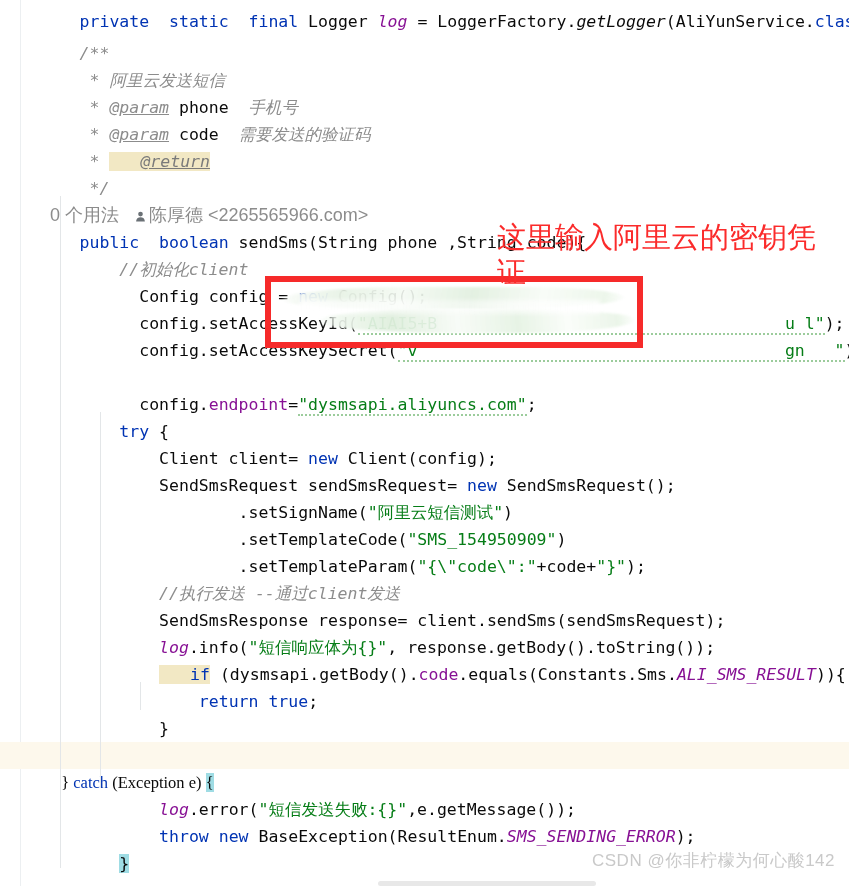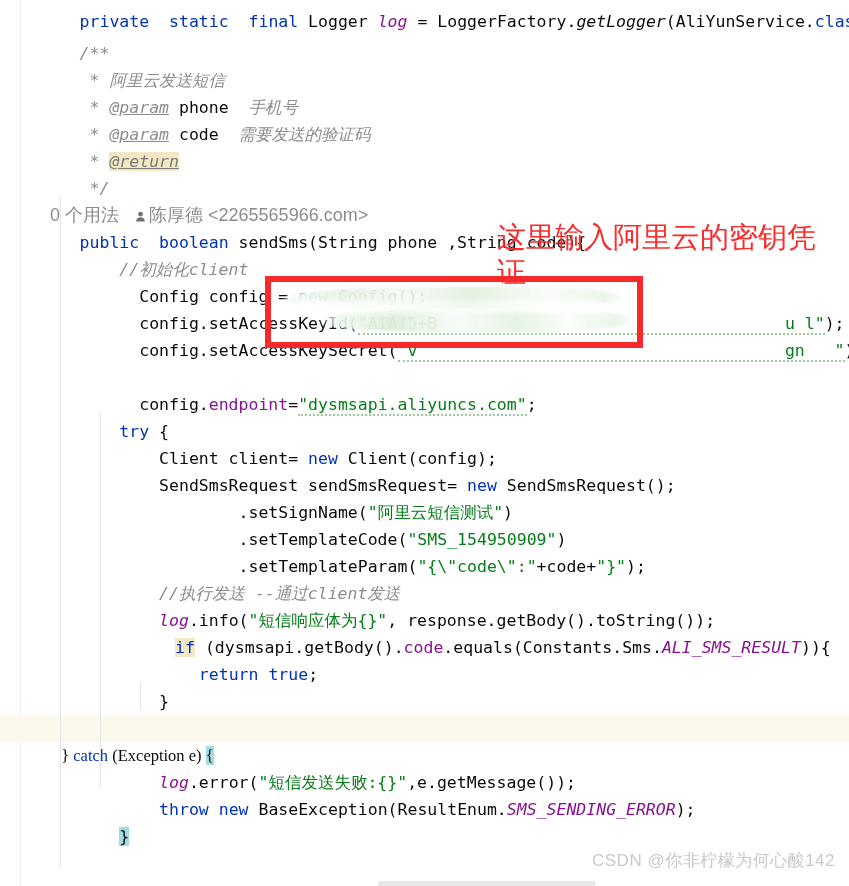--- a/index.html
+++ b/index.html
@@ -68,21 +68,21 @@
   .fieldi  { color: #871094; font-style: italic; }
   .staticm { color: #0a0a0a; font-style: italic; }
   .str     { color: #067d17; }
   .cmt     { color: #8c8c8c; font-style: italic; }
   .doc     { color: #8c8c8c; font-style: italic; }
   .doctag  { color: #8c8c8c; font-style: italic; text-decoration: underline; }
   .docparam{ color: #0a0a0a; font-weight: 400; font-style: normal; }
   .constc  { color: #871094; font-style: italic; }
   .logf    { color: #871094; font-style: italic; }
   .brace-hl{ background: #9fdce4; }
-  .ret-hl  { background: #f2e8c4; text-decoration: underline; color:#7a7a7a; font-style: italic;}
+  .ret-hl  { background: #f2e8c4; text-decoration: underline; color:#7a7a7a; font-style: italic; padding-left: 31px;}
   .sqwave  { border-bottom: 2px dotted #9ccc9c; }
 
   
   .inlay {
     position: relative;
     height: 27px;
     line-height: 27px;
     font-family: "Liberation Sans", sans-serif;
     font-size: 18px;
     color: #8c8c8c;
@@ -270,27 +270,30 @@
     </div>
 
     <div class="line">
       <span class="ident">                .setTemplateParam(</span><span class="str">"{\"code\":"</span><span class="ident">+code+</span><span class="str">"}"</span><span class="ident">);</span>
     </div>
 
     <div class="line">
       <span class="ident">        </span><span class="cmt">//执行发送 --通过client发送</span>
     </div>
 
+    <div class="line">
+      <span class="ident">        SendSmsResponse response= client.sendSms(sendSmsRequest);</span>
+    </div>
 
     <div class="line">
       <span class="ident">        </span><span class="logf">log</span><span class="ident">.info(</span><span class="str">"短信响应体为{}"</span><span class="ident">, response.getBody().toString());</span>
     </div>
 
     <div class="line">
-      <span class="ident">        </span><span class="kw ret-hl" style="text-decoration:none; font-style:normal; color:#0033b3;margin-left:16px;">if</span><span class="ident"> (dysmsapi.getBody().</span><span class="field">code</span><span class="ident">.equals(Constants.Sms.</span><span class="constc">ALI_SMS_RESULT</span><span class="ident">)){</span>
+      <span class="ident">        </span><span class="kw ret-hl" style="text-decoration:none; font-style:normal; color:#0033b3;">if</span><span class="ident"> (dysmsapi.getBody().</span><span class="field">code</span><span class="ident">.equals(Constants.Sms.</span><span class="constc">ALI_SMS_RESULT</span><span class="ident">)){</span>
     </div>
 
     <div class="line">
       <span class="ident">            </span><span class="kw">return</span><span class="ident"> </span><span class="kw">true</span><span class="ident">;</span>
     </div>
 
     <div class="line">
       <span class="ident">        }</span>
     </div>
 

